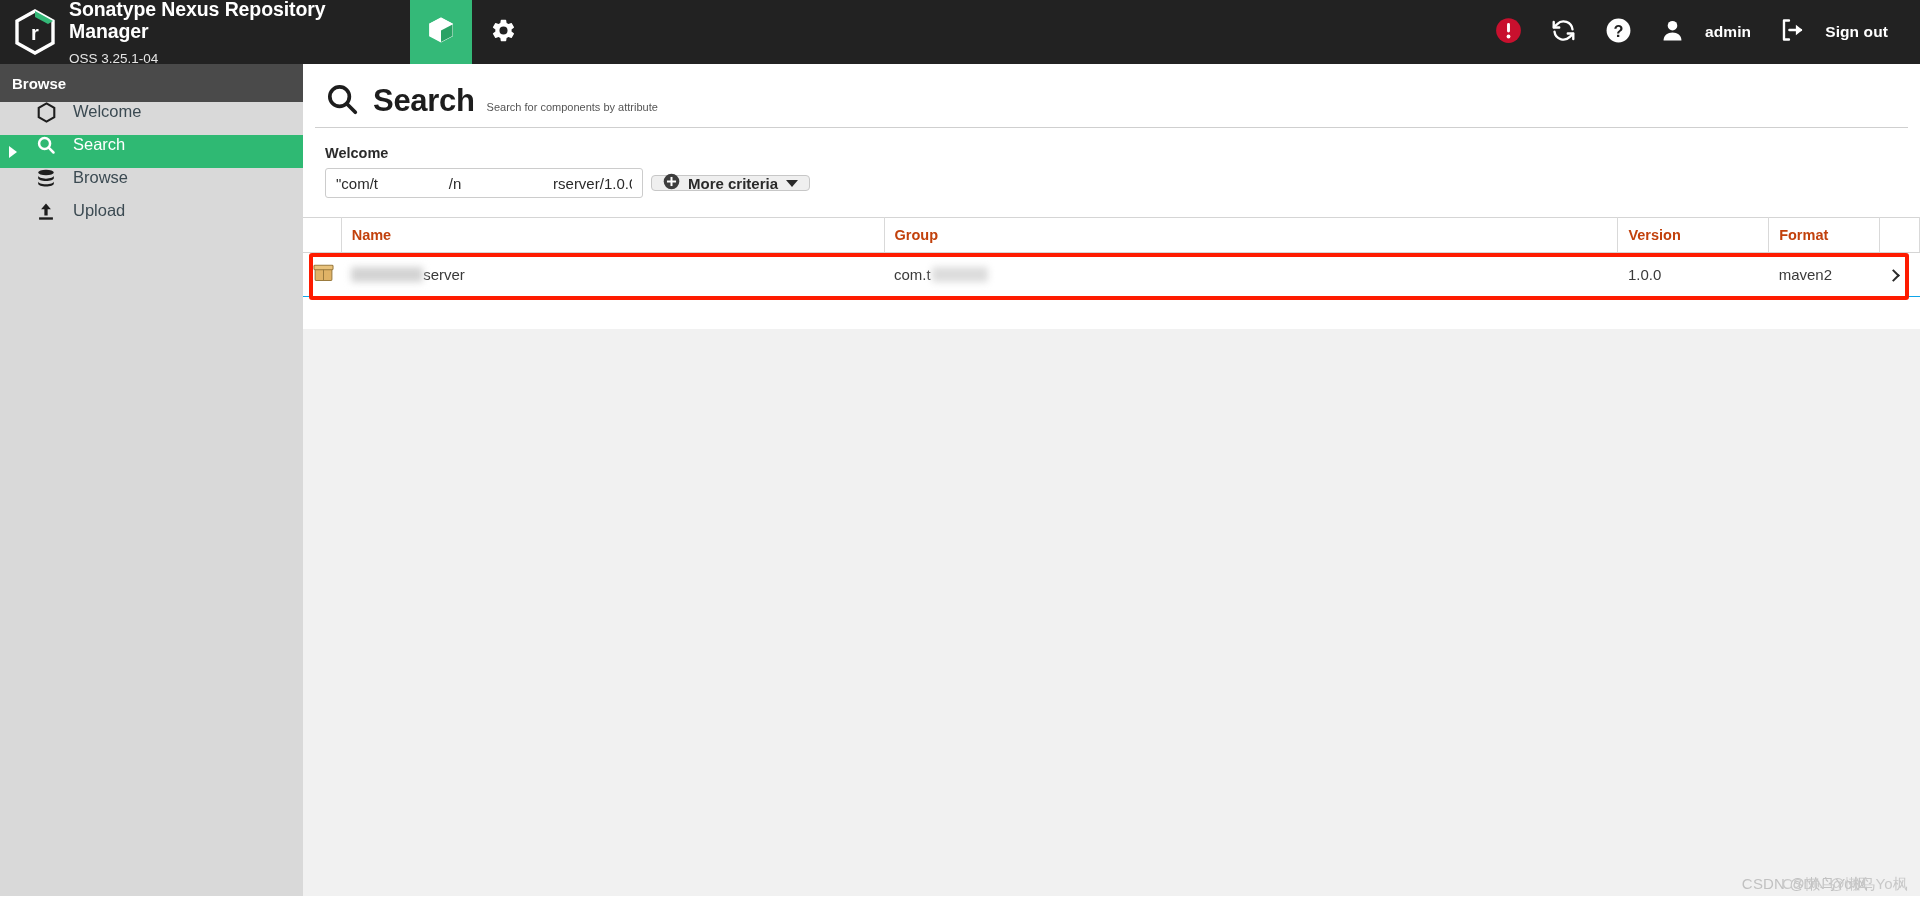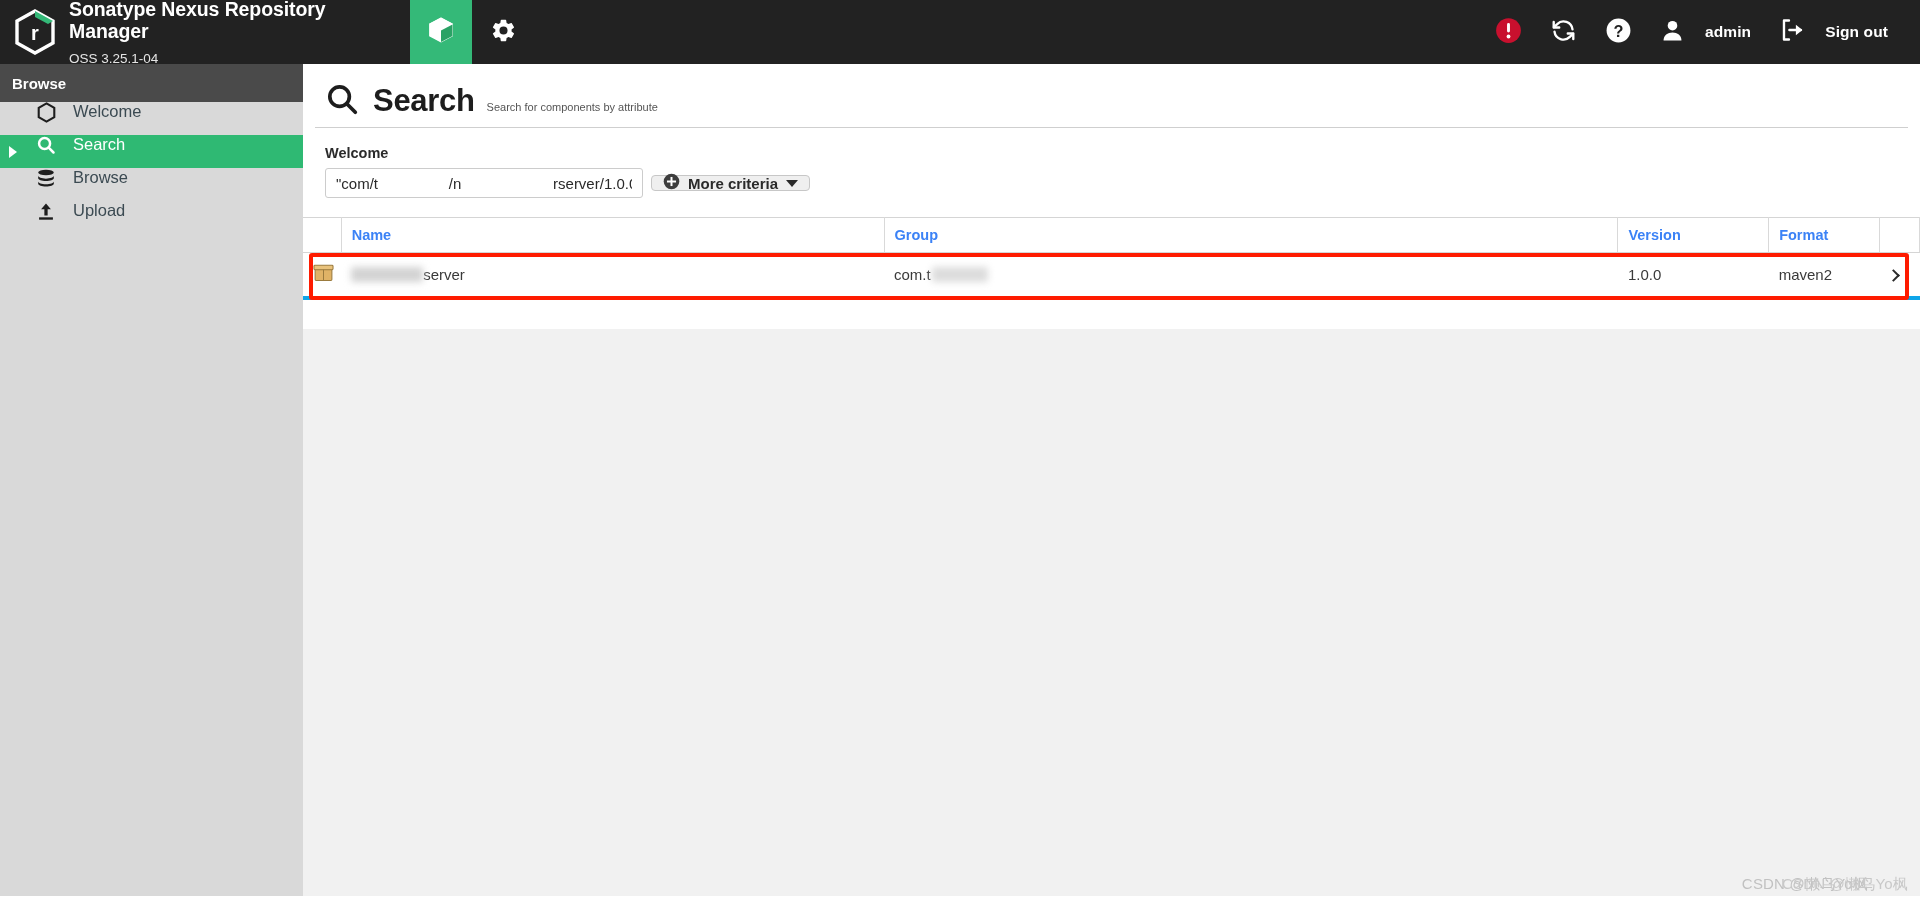--- a/index.html
+++ b/index.html
@@ -105,28 +105,28 @@
   .more-btn .mb-label { font-size: 15px; font-weight: bold; color: #2a2a2a; }
   .caret-down {
     width: 0; height: 0; border-left: 6px solid transparent;
     border-right: 6px solid transparent; border-top: 7px solid #2a2a2a;
   }
 
   
   .table-wrap { margin-top: 19px; position: relative; }
   table.results { width: 100%; border-collapse: collapse; table-layout: fixed; }
   table.results th {
-    font-size: 14.5px; font-weight: bold; color: #3b82f6; text-align: left;
+    font-size: 14.5px; font-weight: bold; color: #c2410c; text-align: left;
     padding: 9px 0 9px 10px; border-top: 1px solid #d5d5d5;
     border-bottom: 1px solid #d5d5d5; border-right: 1px solid #d9d9d9;
     background: #ffffff;
   }
   table.results td {
     font-size: 15px; color: #3a3a3a; padding: 10px 0 10px 10px;
-    border-bottom: 4px solid #0ea5e9; background: #ffffff; height: 42px;
+    border-bottom: 1px solid #0ea5e9; background: #ffffff; height: 42px;
   }
   .col-icon { width: 38px; }
   .col-name { width: 540px; }
   .col-group { width: 730px; }
   .col-version { width: 150px; }
   .col-format { width: 110px; }
   .col-chevron { width: 40px; }
 
   .cell-name { display: flex; align-items: center; }
   .blur {

